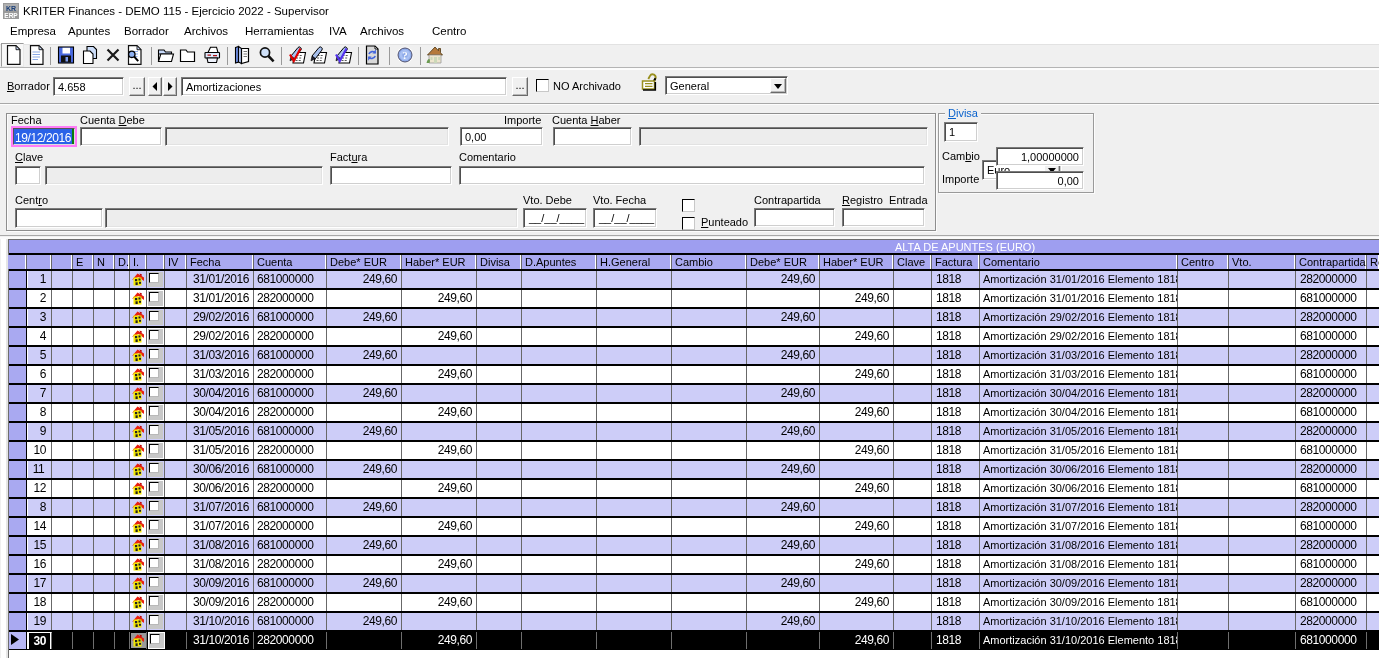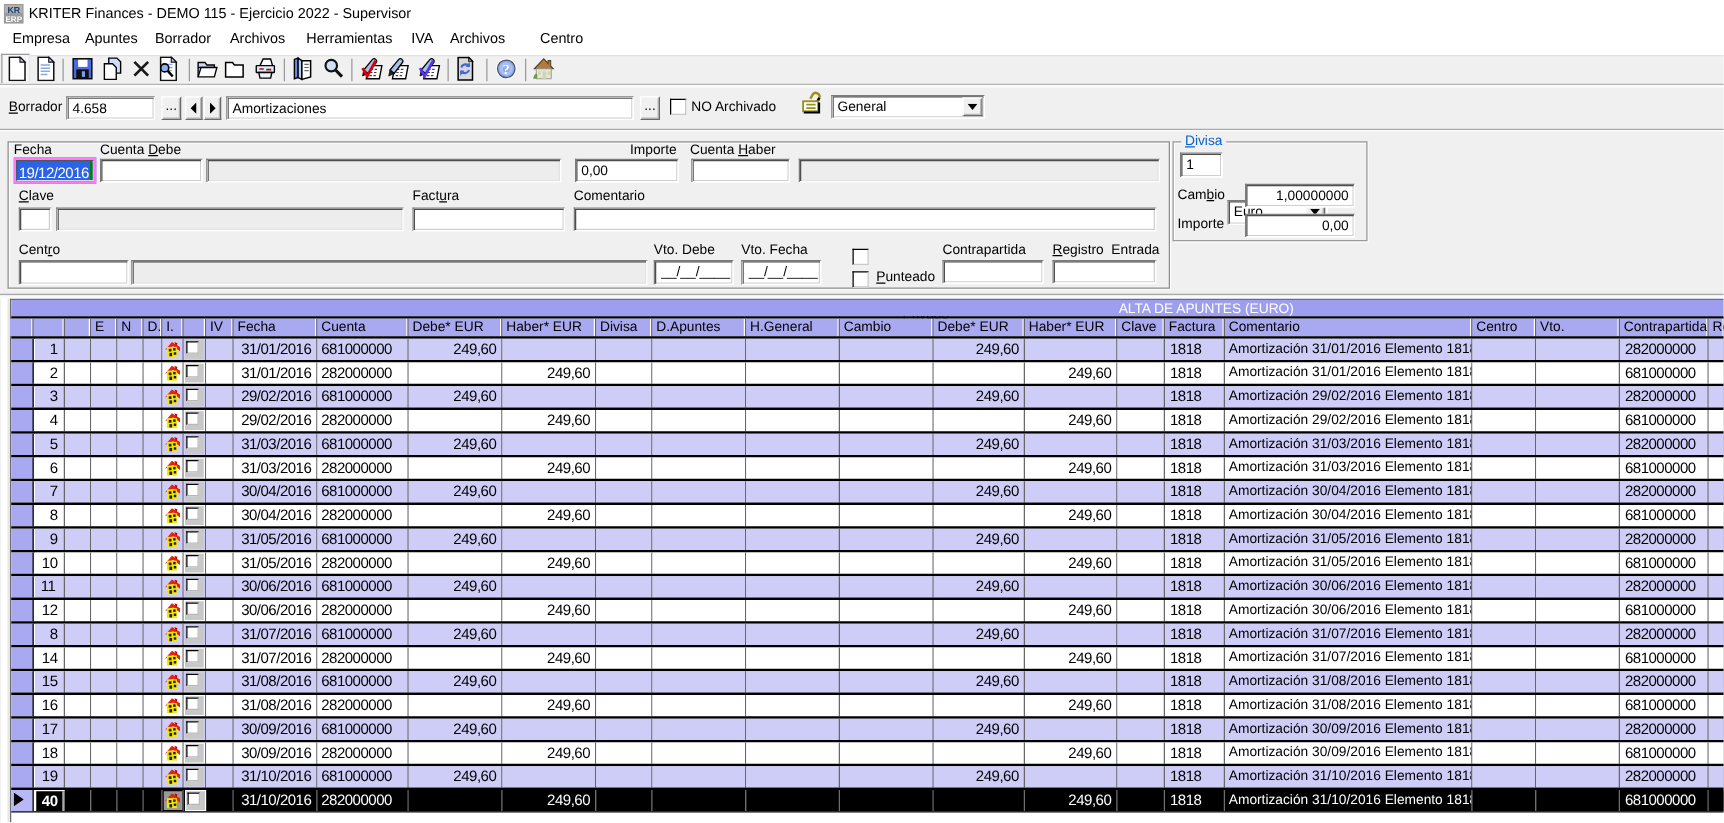--- a/index.html
+++ b/index.html
@@ -999,21 +999,21 @@
 <div class="cell" style="left:932px;top:613.0px;width:48px;height:17px;background:#cdcdf8;color:#000;text-align:left;padding-left:4px;padding-right:3px;font-size:12px;letter-spacing:-0.4px;padding-top:1px;">1818</div>
 <div class="cell" style="left:980px;top:613.0px;width:198px;height:17px;background:#cdcdf8;color:#000;text-align:left;padding-left:3px;padding-right:0px;">Amortización 31/10/2016 Elemento 1818</div>
 <div class="cell" style="left:1178px;top:613.0px;width:51px;height:17px;background:#cdcdf8;color:#000;text-align:left;padding-left:3px;padding-right:3px;"></div>
 <div class="cell" style="left:1229px;top:613.0px;width:67px;height:17px;background:#cdcdf8;color:#000;text-align:left;padding-left:3px;padding-right:3px;"></div>
 <div class="cell" style="left:1296px;top:613.0px;width:71px;height:17px;background:#cdcdf8;color:#000;text-align:left;padding-left:4px;padding-right:3px;font-size:12px;letter-spacing:-0.4px;padding-top:1px;">282000000</div>
 <div class="cell" style="left:1367px;top:613.0px;width:13px;height:17px;background:#cdcdf8;color:#000;text-align:left;padding-left:3px;padding-right:3px;"></div>
 <div class="abs" style="left:9px;top:630.0px;width:1370px;height:2.0px;background:#000;"></div>
 <div class="cell" style="left:9px;top:632.0px;width:18px;height:17px;background:#b8b8f6;border-right:1px solid #000;padding-top:2px;box-shadow:none;"><svg width="8" height="11" viewBox="0 0 8 11" style="margin-left:2px">
       <path d="M0 0 L0 11 L8 5.5 Z" fill="#000"></path>
     </svg></div>
-<div class="cell" style="left:28px;top:632.0px;width:24px;height:17px;background:#000;color:#fff;text-align:right;padding-left:3px;padding-right:5px;font-weight:bold;border-top:1px solid #fff;border-left:1px solid #fff;box-shadow:inset -1px 0 0 #fff;border-right-color:#6e6e6e;padding-top:1px;font-size:12px;letter-spacing:-0.4px;padding-top:1px;">40</div>
+<div class="cell" style="left:28px;top:632.0px;width:24px;height:17px;background:#000;color:#fff;text-align:right;padding-left:3px;padding-right:5px;font-weight:bold;border-top:1px solid #fff;border-left:1px solid #fff;box-shadow:inset -1px 0 0 #fff;border-right-color:#6e6e6e;padding-top:1px;font-size:12px;letter-spacing:-0.4px;padding-top:1px;">30</div>
 <div class="cell" style="left:52px;top:632.0px;width:21px;height:17px;background:#000;color:#000;text-align:left;padding-left:3px;padding-right:3px;border-right-color:#6e6e6e;"></div>
 <div class="cell" style="left:73px;top:632.0px;width:21px;height:17px;background:#000;color:#000;text-align:left;padding-left:3px;padding-right:3px;border-right-color:#6e6e6e;"></div>
 <div class="cell" style="left:94px;top:632.0px;width:21px;height:17px;background:#000;color:#000;text-align:left;padding-left:3px;padding-right:3px;border-right-color:#6e6e6e;"></div>
 <div class="cell" style="left:115px;top:632.0px;width:15px;height:17px;background:#000;color:#000;text-align:left;padding-left:3px;padding-right:3px;border-right-color:#6e6e6e;"></div>
 <div class="cell" style="left:130px;top:632.0px;width:17px;height:17px;background:#000;color:#000;text-align:left;padding-left:1px;padding-right:0px;border-right-color:#6e6e6e;">
     <div style="position:absolute;left:1px;top:1px;width:15px;height:15px;background:#9a9a9a;"></div>
     <div style="position:relative;margin-top:-1px"><svg width="14" height="14" viewBox="0 0 14 14">
         <path d="M1 8 L6.5 1.5 L13 5.5 L13 9 L7.5 5 Z" fill="#e82010"></path>
         <path d="M8.5 1.5 L11 2.5 L10 5 Z" fill="#c00000"></path>
         <rect x="2.5" y="5.5" width="8" height="8" fill="#f4e800"></rect>

